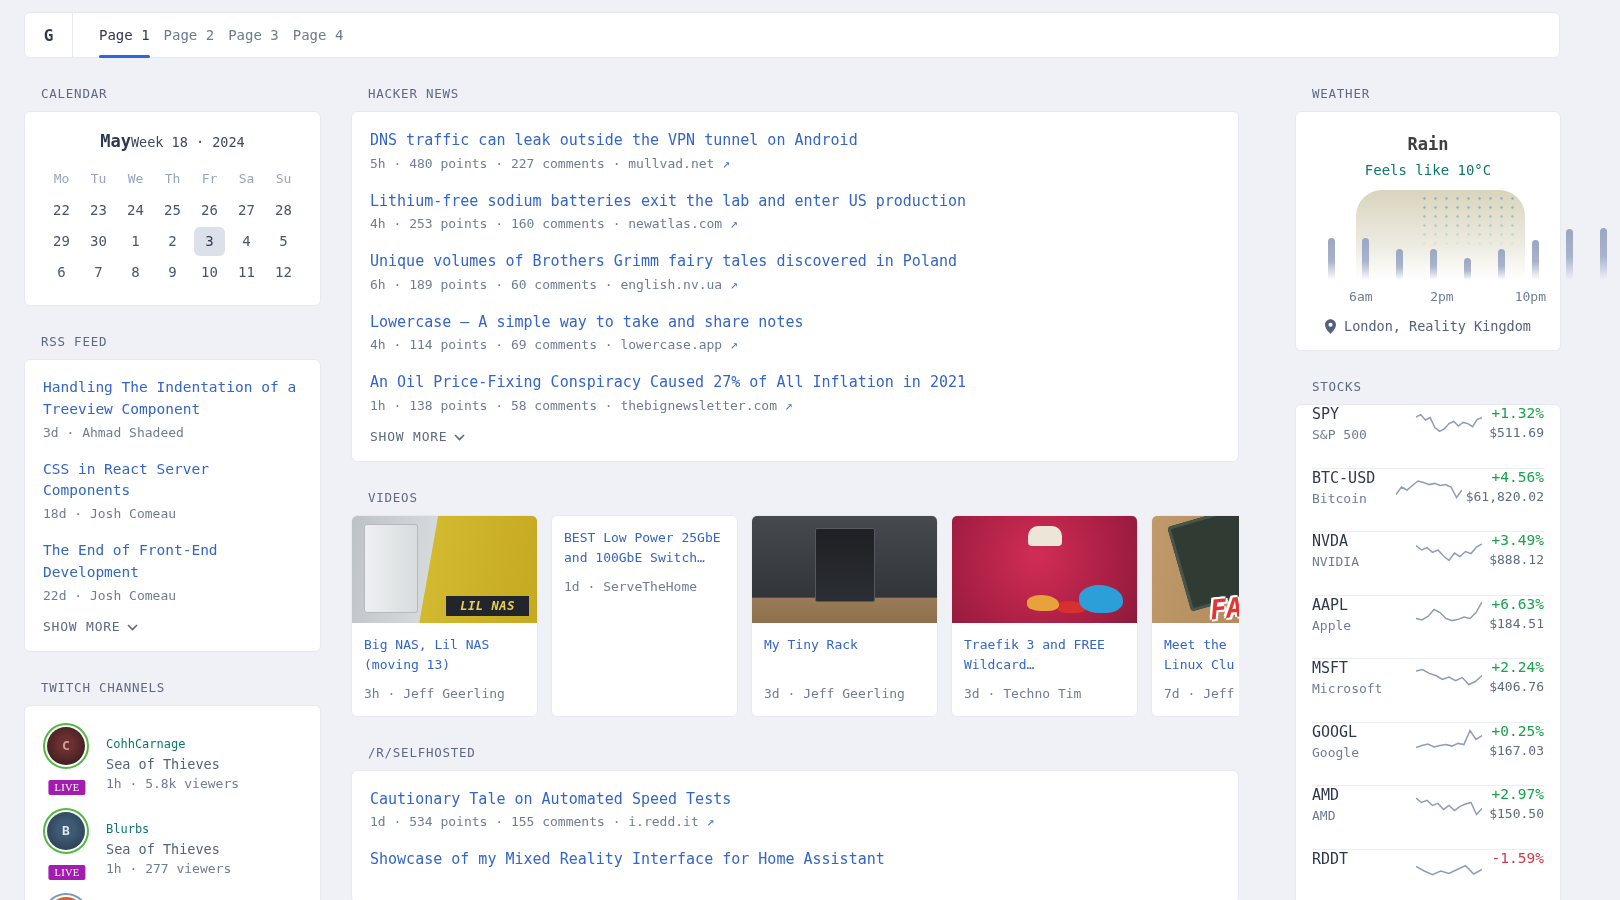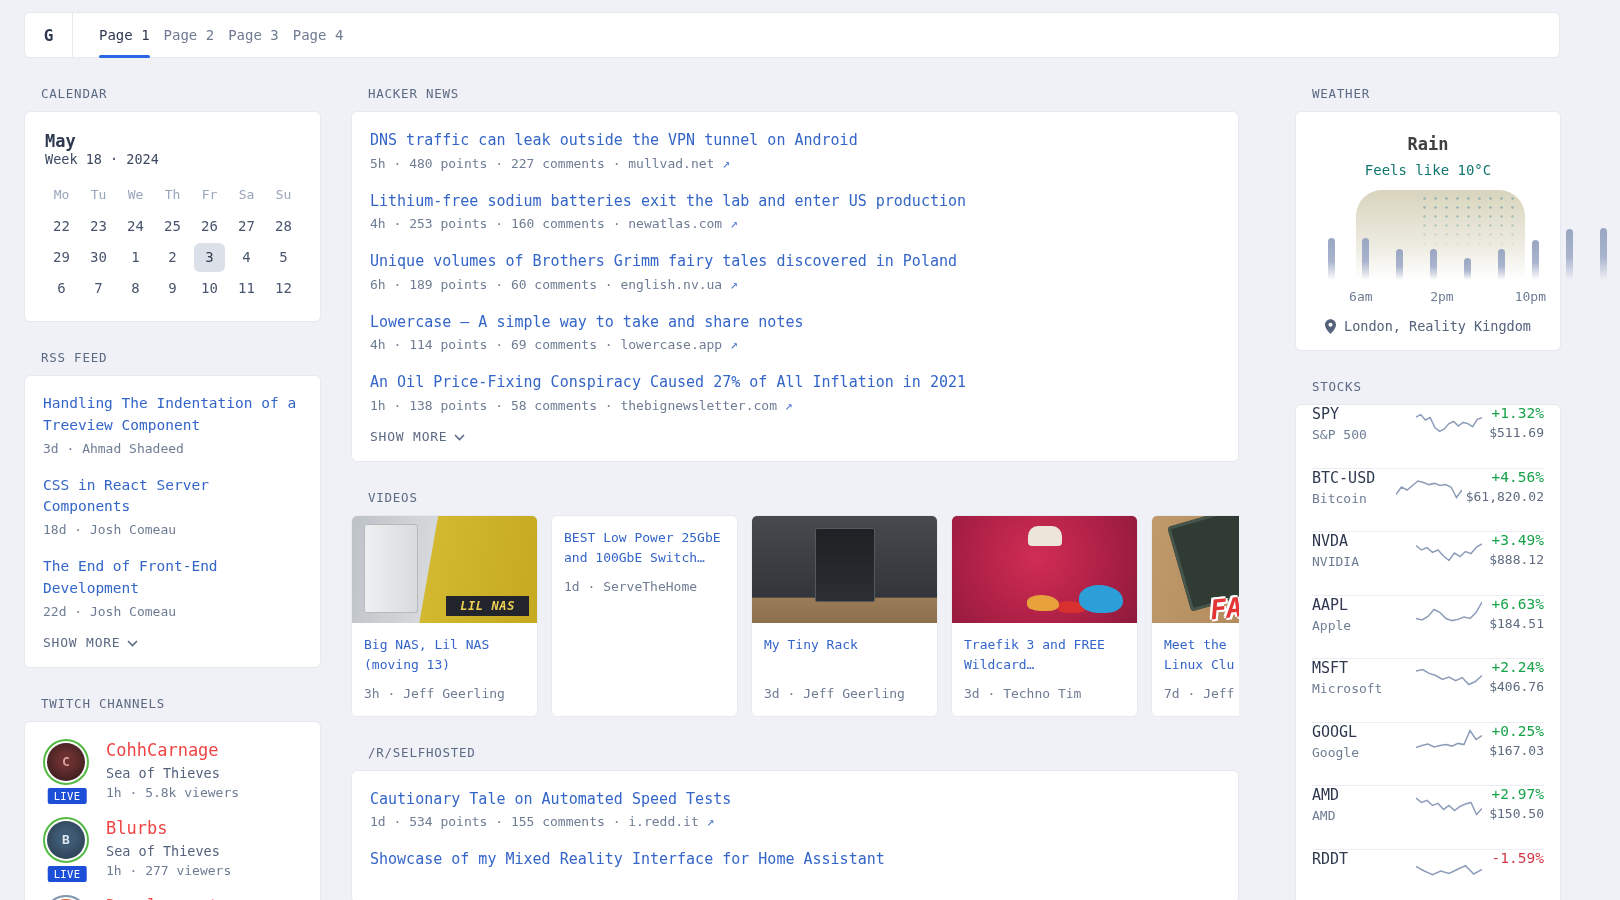--- a/index.html
+++ b/index.html
@@ -42,21 +42,21 @@
   .sec-title {
     font-size:12.5px; font-weight:normal; letter-spacing:.06em;
     color:#5c6a84; margin:0 0 10px 17px;
   }
   .card {
     background:#fff; border:1px solid #e6e9f0; border-radius:6px;
     padding:17px 18px;
   }
 
   
-  .cal-head { display:flex; justify-content:center; align-items:baseline; padding:2px 2px 0 2px;flex-direction:column; }
+  .cal-head { display:flex; justify-content:center; align-items:baseline; padding:2px 2px 0 2px; }
   .cal-month { font-size:17px; font-weight:bold; color:#2e3950; }
   .cal-week { font-size:13.5px; color:#3e4a61; }
   .cal-grid { display:grid; grid-template-columns:repeat(7,1fr); text-align:center; }
   .cal-weekdays { margin-top:16px; }
   .cal-wd { font-size:13px; color:#98a5bb; height:28px; line-height:24px; }
   .cal-cell { height:31px; display:flex; align-items:center; justify-content:center; }
   .cal-day {
     display:inline-block; min-width:31px; height:29px; line-height:29px;
     font-size:14px; color:#49556e; border-radius:6px; cursor:pointer;
   }
@@ -90,25 +90,25 @@
     display:flex; width:100%; height:100%; border-radius:50%;
     align-items:center; justify-content:center;
     font-size:13px; font-weight:bold;
   }
   .av-cohh  > span { background:radial-gradient(circle at 50% 45%, #6b3030 25%, #30191b 95%); color:#d9a0a0; }
   .av-blurbs> span { background:radial-gradient(circle at 50% 45%, #3e5a74 30%, #27394a 95%); color:#dfe8f0; }
   .av-prime { border-color:#8296ad; }
   .av-prime > span { background:linear-gradient(135deg,#e0662f 20%,#c43c2e 80%); color:transparent; }
   .tw-live {
     display:none; position:absolute; left:50%; transform:translateX(-50%);
-    bottom:-6px; background:#1d4ed8; color:#fff; font-size:10.5px;
-    padding:2px 6px; border-radius:4px; border:2px solid #fff; letter-spacing:.03em;
+    bottom:-6px; background:#a21caf; color:#fff; font-size:10.5px;
+    padding:2px 6px; border-radius:4px; border:2px solid #fff; letter-spacing:.03em;font-family:Liberation Serif, serif;
   }
   .tw-live.show { display:inline-block; }
-  .tw-name { display:block; font-size:17px; color:#ef4444; margin-top:1px; }
+  .tw-name { display:block; font-size:12px; color:#0f766e; margin-top:14px; }
   .tw-game { font-size:13.5px; color:#54627c; margin-top:5px; cursor:pointer; }
   .tw-meta { font-size:13px; color:#6f7d94; margin-top:4px; }
 
   
   .videos-row { display:flex; gap:13px; width:888px; overflow:hidden; }
   .video-card {
     width:187px; flex-shrink:0; background:#fff;
     border:1px solid #e6e9f0; border-radius:6px;
   }
   .thumb {

